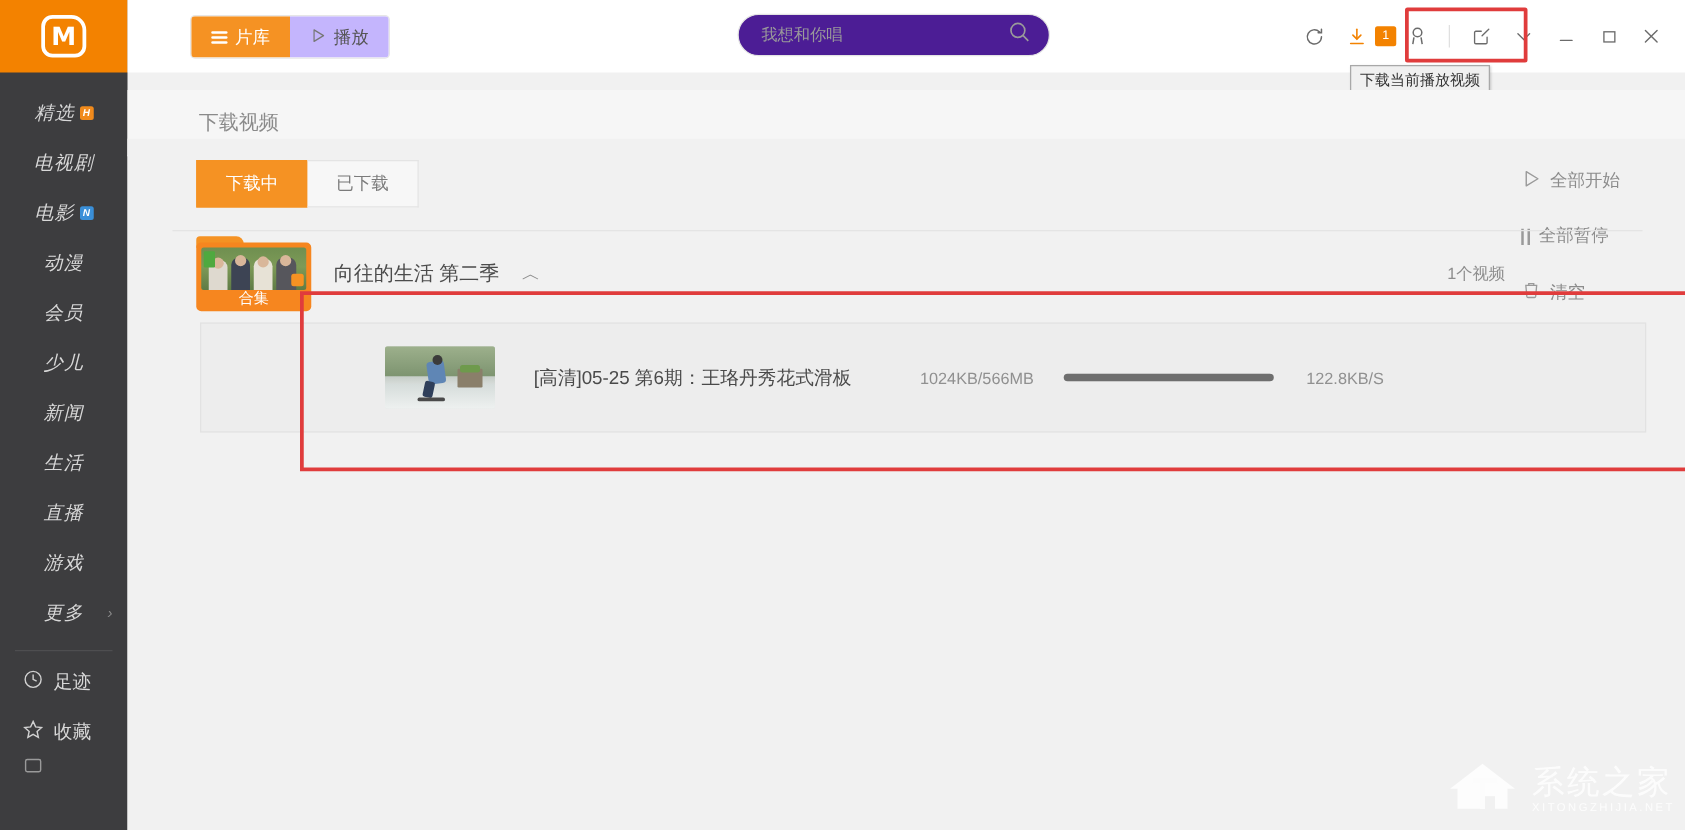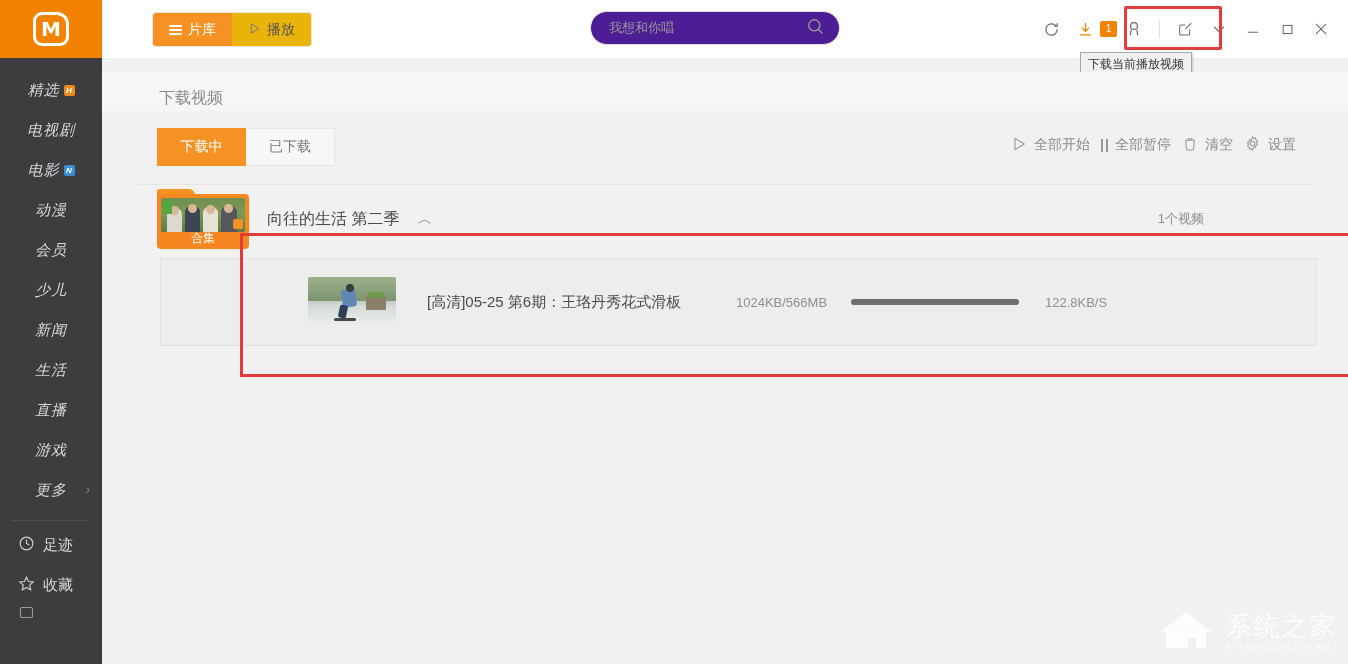--- a/index.html
+++ b/index.html
@@ -102,21 +102,21 @@
     position: absolute; left: 51px; top: 13px;
     display: flex; height: 33px;
     border-radius: 3px; overflow: hidden;
     box-shadow: 0 0 0 1px #e6e6e6;
   }
   .seg-btn {
     display: flex; align-items: center; gap: 6px;
     padding: 0 16px;
     font-size: 14px;
     cursor: pointer;
-    background: #eab308; color: #555;
+    background: #c4b5fd; color: #555;
   }
   .seg-btn.active { background: #f59223; color: #fff; }
   .hamb { display: inline-block; width: 13px; }
   .hamb i { display: block; height: 2px; background: #fff; margin: 2px 0; border-radius: 1px; }
 
   .search-wrap {
     position: absolute; left: 488px; top: 11px;
     width: 250px; height: 34px;
     border: 1px solid #e3e3e3;
     border-radius: 17px;
@@ -207,21 +207,21 @@
     cursor: pointer;
     background: #f7f7f7; color: #7b7b7b;
     border: 1px solid #e4e4e4;
   }
   .dl-tab + .dl-tab { border-left: none; align-items: center; }
   .dl-tab.active {
     background: #f59223; color: #fff; border-color: #f59223;
   }
   .dl-actions {
     position: absolute; right: 52px; top: 24px;
-    display: flex; gap: 11px;
+    display: flex; gap: 26px; flex-direction: column;
   }
   .dl-act {
     display: flex; align-items: center; gap: 7px;
     font-size: 14px; color: #8c8c8c;
     cursor: pointer;
   }
   .pause-icn { display: flex; gap: 3px; }
   .pause-icn i { width: 2px; height: 13px; background: #9a9a9a; display:block; }
 
   .divider {

